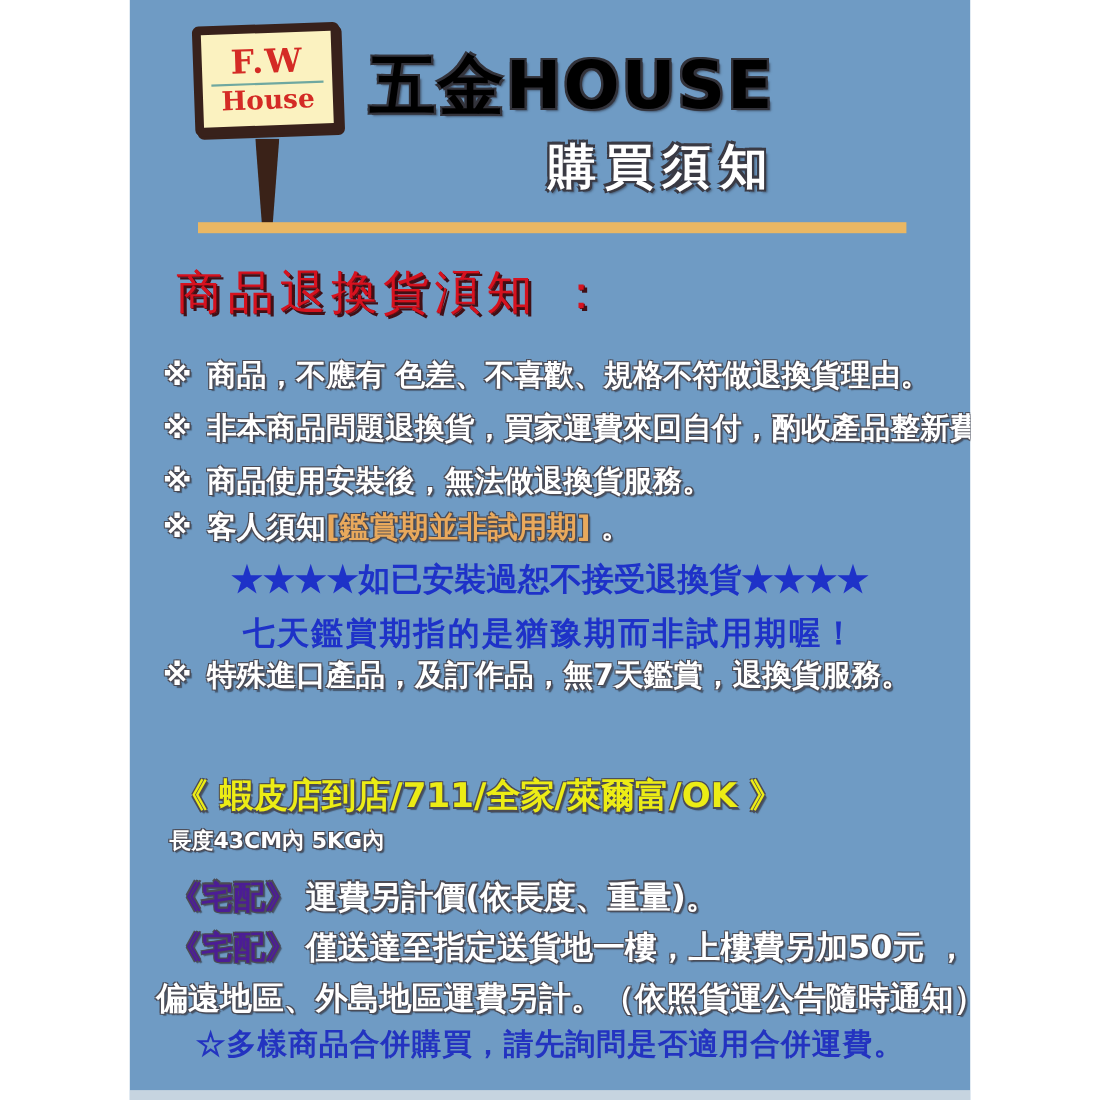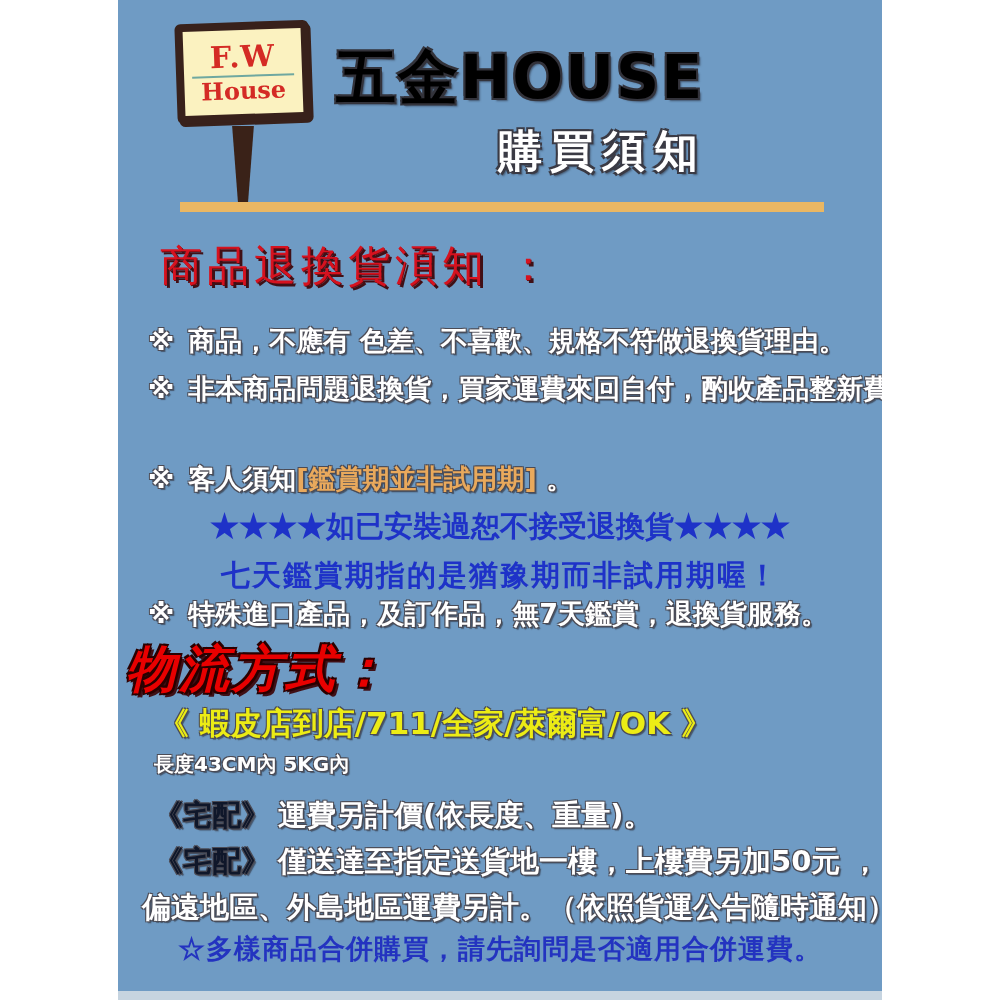--- a/index.html
+++ b/index.html
@@ -132,21 +132,21 @@
     color: #FFFFFF;
     text-shadow:
       -1px -1px 0 #4B4B55, 1px -1px 0 #4B4B55,
       -1px  1px 0 #4B4B55, 1px  1px 0 #4B4B55,
       2px 2px 1px rgba(40,40,50,.6);
   }
   .size-line  { left: 36px; top: 751px; }
   .home-1     { left: 36px; top: 796px; font-size: 29px; }
   .home-2     { left: 36px; top: 842px; font-size: 29px; }
   .home-3     { left: 24px; top: 888px; font-size: 29px; }
-  .tag-yellow { color: #0f172a; margin-right: 8px; }
+  .tag-yellow { color: #4c1d95; margin-right: 8px; }
 
   .combine-line {
     position: absolute; left: 0; top: 931px; width: 100%;
     text-align: center; white-space: nowrap;
     font-family: "DejaVu Serif", serif;
     color: #2333C0; font-weight: bold; font-size: 27px; letter-spacing: 1px;
   }
 
   .bottom-strip {
     position: absolute; left: 0; bottom: 0;
@@ -173,32 +173,34 @@
   <div class="divider"></div>
 
   <div class="returns-heading">商品退換貨湏知 ：</div>
 
   <div class="bullet bullet-1">
     <span class="marker">※</span><span>商品，不應有 色差、不喜歡、規格不符做退換貨理由。</span>
   </div>
   <div class="bullet bullet-2">
     <span class="marker">※</span><span>非本商品問題退換貨，買家運費來回自付，酌收產品整新費。</span>
   </div>
+  <div class="bullet bullet-3">
+    <span class="marker">※</span><span>商品使用安裝後，無法做退換貨服務。</span>
+  </div>
   <div class="bullet bullet-4">
     <span class="marker">※</span><span>客人須知</span><span class="hl-orange">[鑑賞期並非試用期]</span><span> 。</span>
   </div>
 
   <div class="blue-line star-line">★★★★如已安裝過恕不接受退換貨★★★★</div>
   <div class="blue-line note-line">七天鑑賞期指的是猶豫期而非試用期喔！</div>
 
   <div class="bullet bullet-5">
     <span class="marker">※</span><span>特殊進口產品，及訂作品，無7天鑑賞，退換貨服務。</span>
   </div>
 
-  <div class="logistics-heading">物流方式：</div>
 
   <div class="line-yellow">《 蝦皮店到店/711/全家/萊爾富/OK 》</div>
   <div class="line-white size-line">長度43CM內 5KG內</div>
 
   <div class="line-white home-1">
     <span class="tag-yellow">《宅配》</span><span>運費另計價(依長度、重量)。</span>
   </div>
   <div class="line-white home-2">
     <span class="tag-yellow">《宅配》</span><span>僅送達至指定送貨地一樓，上樓費另加50元 ，</span>
   </div>

